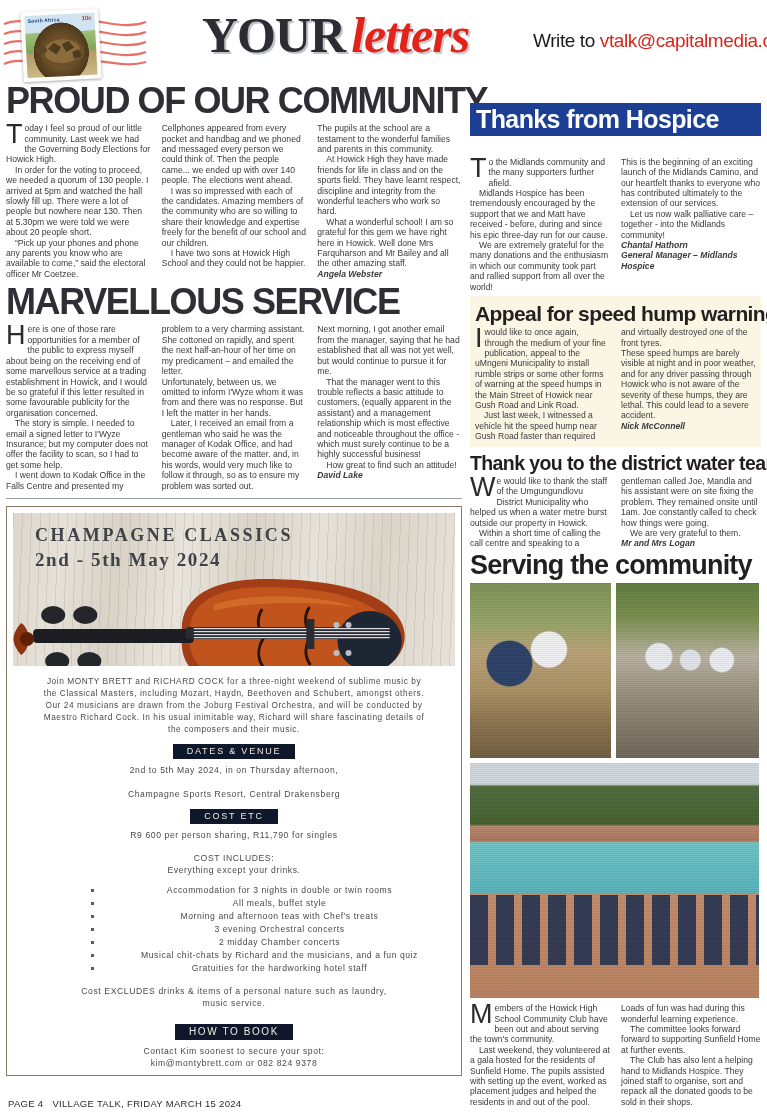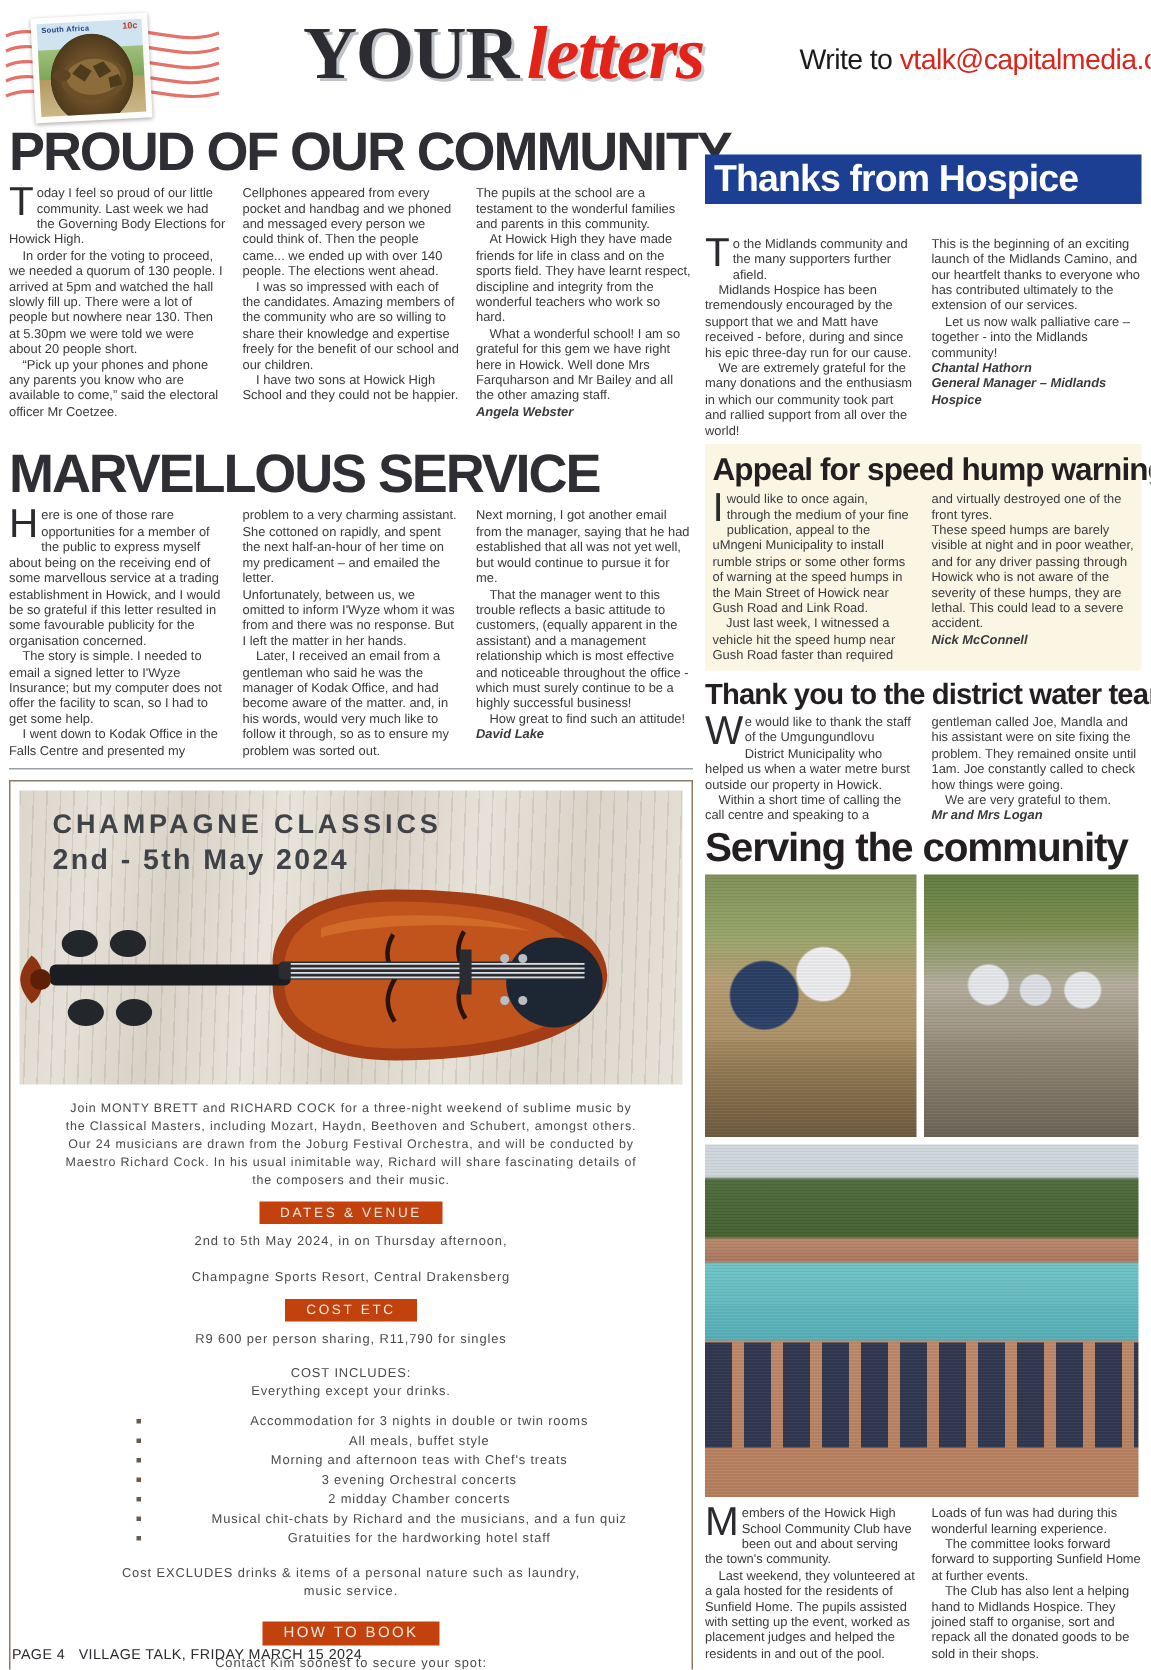--- a/index.html
+++ b/index.html
@@ -115,41 +115,42 @@
   .rule{ border-top:1px solid #9aa0a6; margin:7px 0 2px 0; }
 
   .cream{ background:#fbf6e4; padding:3px 5px 5px 5px; margin-top:4px; }
 
   
   .ad{
     border:1px solid #8c7a68; margin-top:7px; background:#fff;
     padding:6px; width:456px;
   }
   .ad-photo{
-    height:196px; position:relative; overflow:hidden;
+    height:153px; position:relative; overflow:hidden;
     background:
       linear-gradient(100deg,#dcd6cc 0%,#e6e1d8 12%,#d8d2c7 24%,#e9e4db 38%,#d9d3c8 52%,#e7e2d9 66%,#dad4c9 80%,#e8e3da 100%);
+    font-family: Liberation Serif, serif;
   }
   .wood-lines{position:absolute;inset:0;
     background:repeating-linear-gradient(92deg, rgba(160,146,126,.25) 0px, rgba(160,146,126,.25) 1px, rgba(0,0,0,0) 1px, rgba(0,0,0,0) 9px);}
   .ad-photo h3{
     position:absolute; left:22px; top:12px; margin:0;
     font-size:18px; letter-spacing:2.6px; font-weight:700; color:#3f4348;
   }
   .ad-photo h4{
     position:absolute; left:22px; top:36px; margin:0;
     font-size:19px; letter-spacing:1.6px; font-weight:700; color:#3f4348;
   }
   .violin{ position:absolute; left:0; top:44px; width:100%; height:150px; }
   .ad-copy{
     text-align:center; font-size:8.3px; line-height:12px; color:#4a4a4a;
     letter-spacing:.55px; padding:9px 30px 0 30px;
   }
   .ad-chip{
-    display:inline-block; background:#c2410c; color:#efe9e2;
+    display:inline-block; background:#0f172a; color:#efe9e2;
     font-size:9px; letter-spacing:1.8px; padding:2px 14px 3px 14px; margin:9px 0 5px 0;
   }
   .ad-line{ text-align:center; font-size:8.6px; line-height:12px; color:#4a4a4a; letter-spacing:.6px; }
   .ad-list{ margin:8px 0 0 78px; padding:0; list-style:none;text-align:center; }
   .ad-list li{
     font-size:8.6px; line-height:13px; color:#4a4a4a; letter-spacing:.55px;
     position:relative; padding-left:13px;
   }
   .ad-list li:before{
     content:""; position:absolute; left:0; top:5px; width:3px; height:3px; background:#6a5a4c;
@@ -240,21 +241,21 @@
         <p>“Pick up your phones and phone any parents you know who are available to come,” said the electoral officer Mr Coetzee.</p>
         <p class="first">Cellphones appeared from every pocket and handbag and we phoned and messaged every person we could think of. Then the people came... we ended up with over 140 people. The elections went ahead.</p>
         <p>I was so impressed with each of the candidates. Amazing members of the community who are so willing to share their knowledge and expertise freely for the benefit of our school and our children.</p>
         <p>I have two sons at Howick High School and they could not be happier.</p>
         <p class="first">The pupils at the school are a testament to the wonderful families and parents in this community.</p>
         <p>At Howick High they have made friends for life in class and on the sports field. They have learnt respect, discipline and integrity from the wonderful teachers who work so hard.</p>
         <p>What a wonderful school! I am so grateful for this gem we have right here in Howick. Well done Mrs Farquharson and Mr Bailey and all the other amazing staff.</p>
         <p class="sig">Angela Webster</p>
       </div>
 
-      <h1 class="hl-black" style="margin-top:20px">MARVELLOUS SERVICE</h1>
+      <h1 class="hl-black" style="margin-top:6px">MARVELLOUS SERVICE</h1>
       <div class="body3">
         <p class="first dropcap">Here is one of those rare opportunities for a member of the public to express myself about being on the receiving end of some marvellous service at a trading establishment in Howick, and I would be so grateful if this letter resulted in some favourable publicity for the organisation concerned.</p>
         <p>The story is simple. I needed to email a signed letter to I'Wyze Insurance; but my computer does not offer the facility to scan, so I had to get some help.</p>
         <p>I went down to Kodak Office in the Falls Centre and presented my problem to a very charming assistant. She cottoned on rapidly, and spent the next half-an-hour of her time on my predicament – and emailed the letter.</p>
         <p class="first">Unfortunately, between us, we omitted to inform I'Wyze whom it was from and there was no response. But I left the matter in her hands.</p>
         <p>Later, I received an email from a gentleman who said he was the manager of Kodak Office, and had become aware of the matter. and, in his words, would very much like to follow it through, so as to ensure my problem was sorted out.</p>
         <p class="first">Next morning, I got another email from the manager, saying that he had established that all was not yet well, but would continue to pursue it for me.</p>
         <p>That the manager went to this trouble reflects a basic attitude to customers, (equally apparent in the assistant) and a management relationship which is most effective and noticeable throughout the office - which must surely continue to be a highly successful business!</p>
         <p>How great to find such an attitude!</p>
         <p class="sig">David Lake</p>

